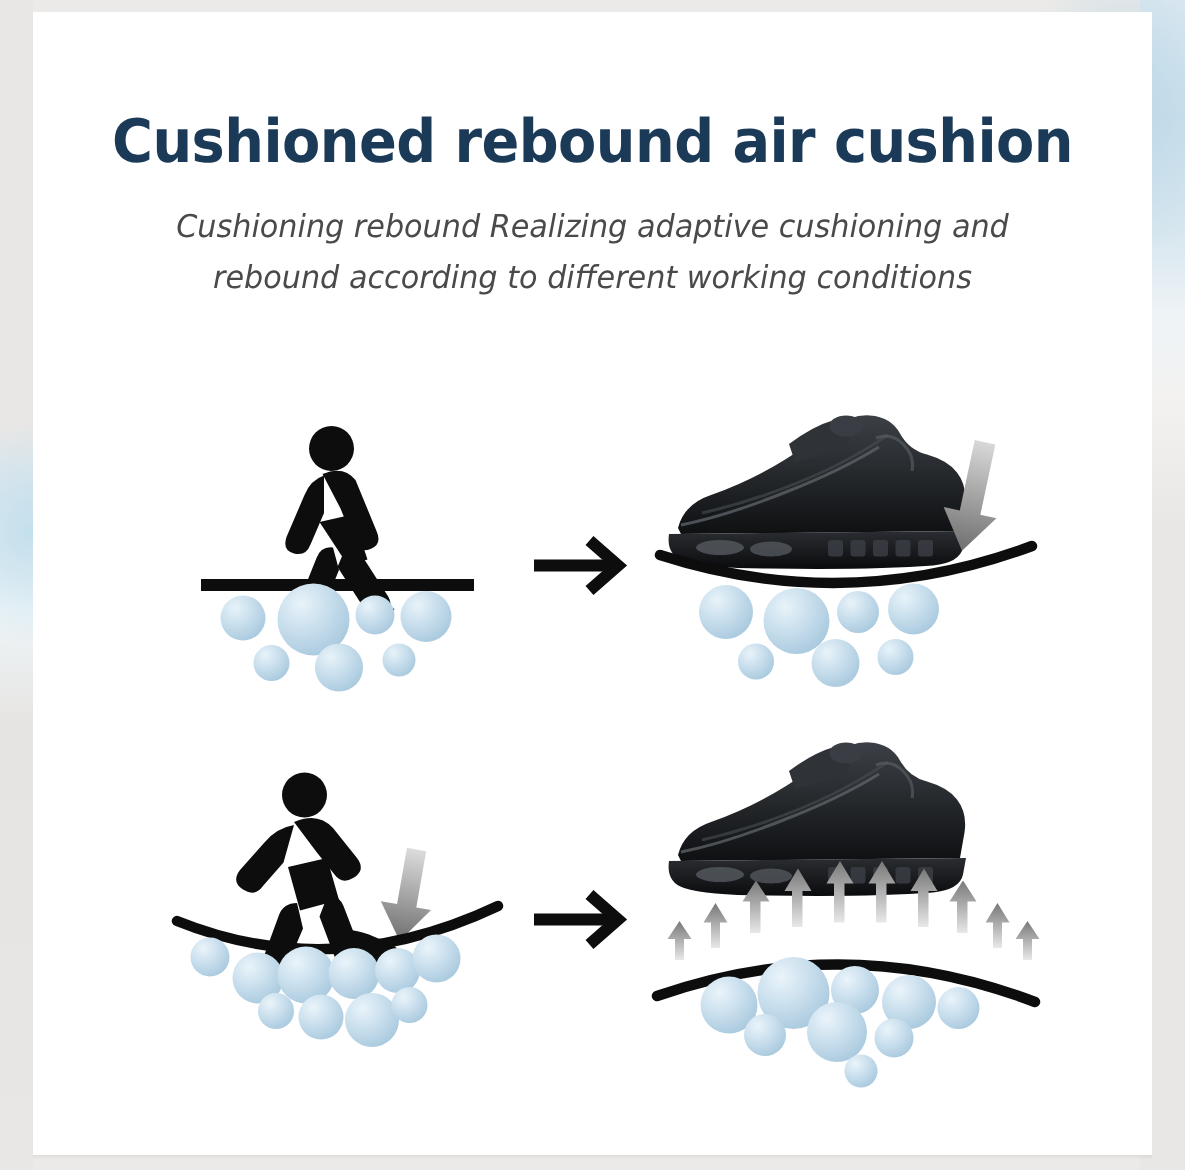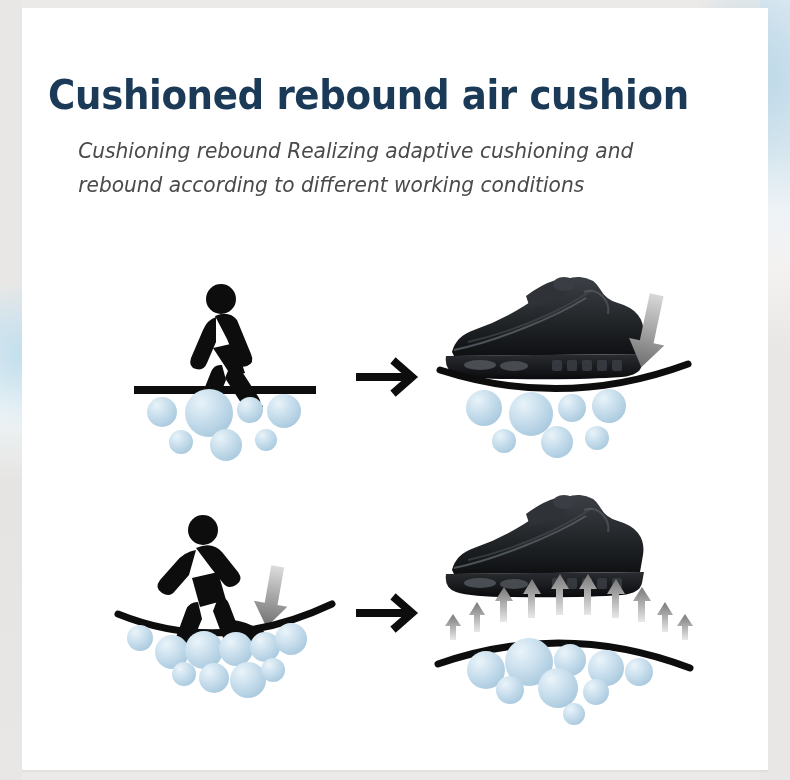--- a/index.html
+++ b/index.html
@@ -72,21 +72,21 @@
     right: -30px; top: -30px;
     width: 140px; height: 200px;
     background: radial-gradient(ellipse at center, rgba(180,214,233,0.75) 0%, rgba(180,214,233,0.0) 72%);
   }
 
   
   .header {
     position: absolute;
     left: 0; right: 0;
     top: 62px;
-    text-align: left;
+    text-align: center;
   }
   .title {
     margin: 0;
     font-family: "DejaVu Sans", sans-serif;
     font-weight: 700;
     font-size: 40px;
     line-height: 50px;
     letter-spacing: -0.4px;
     color: #1b3a57;
     transform: scaleX(0.93);

